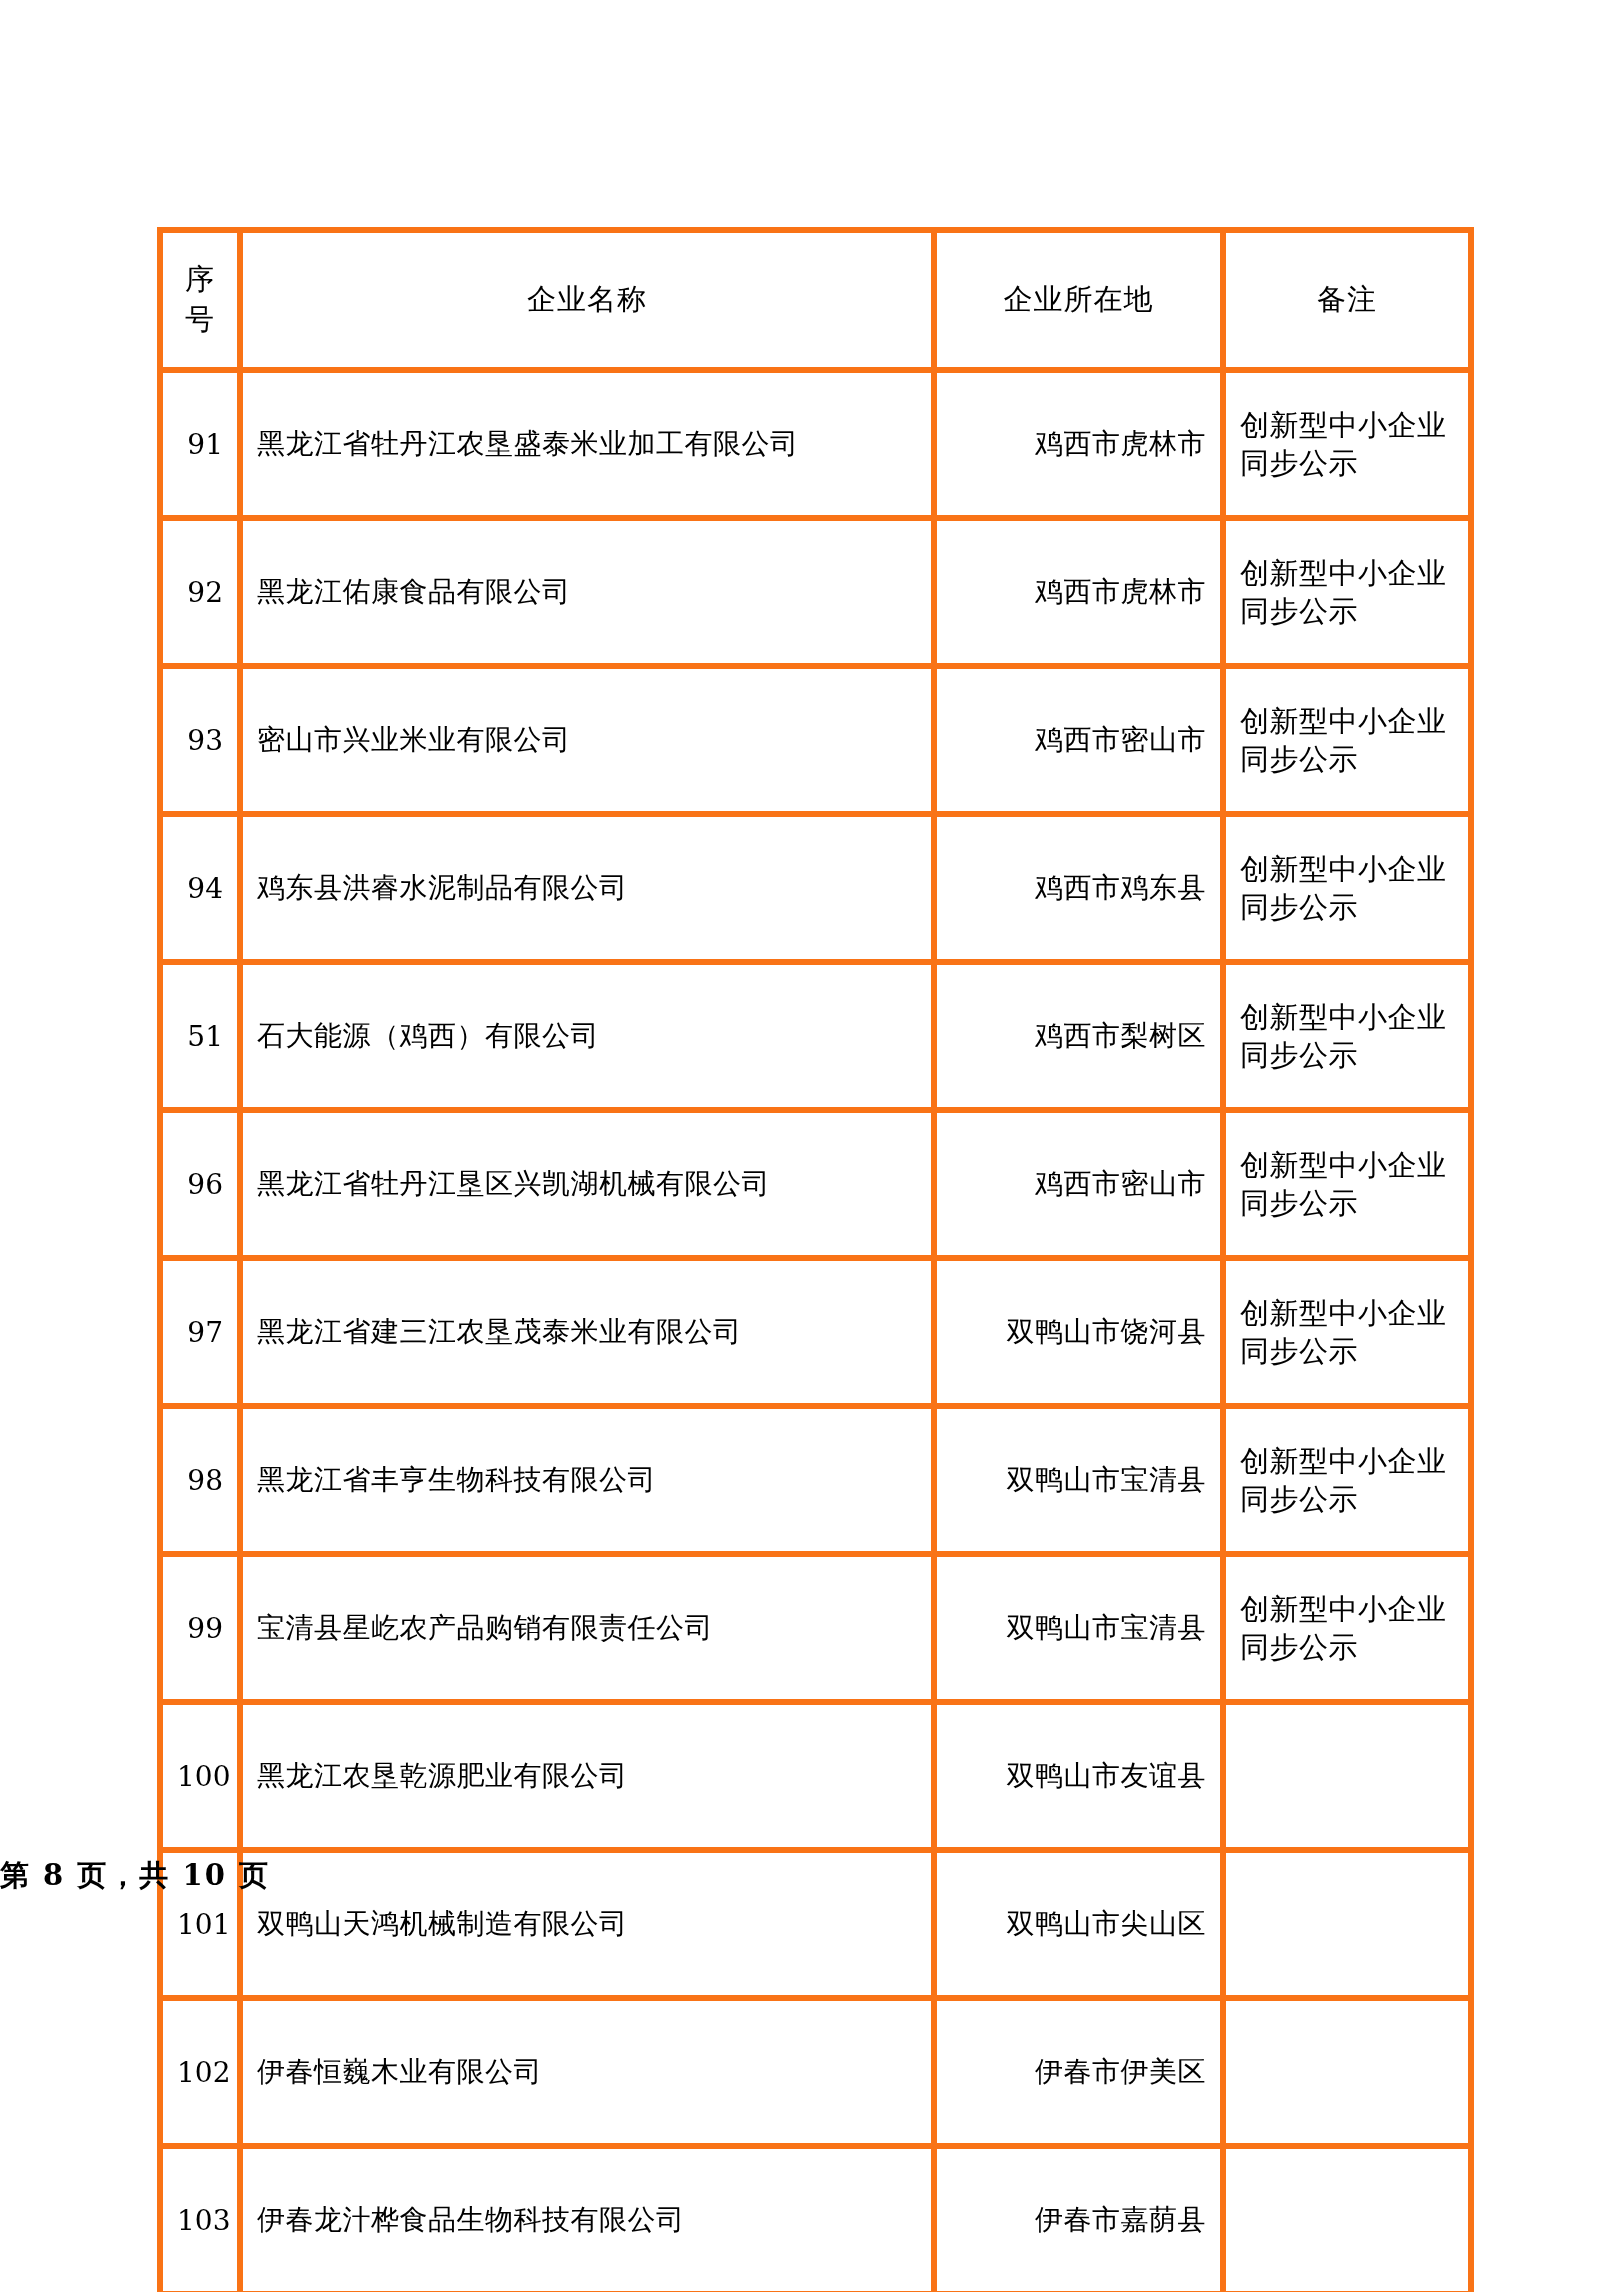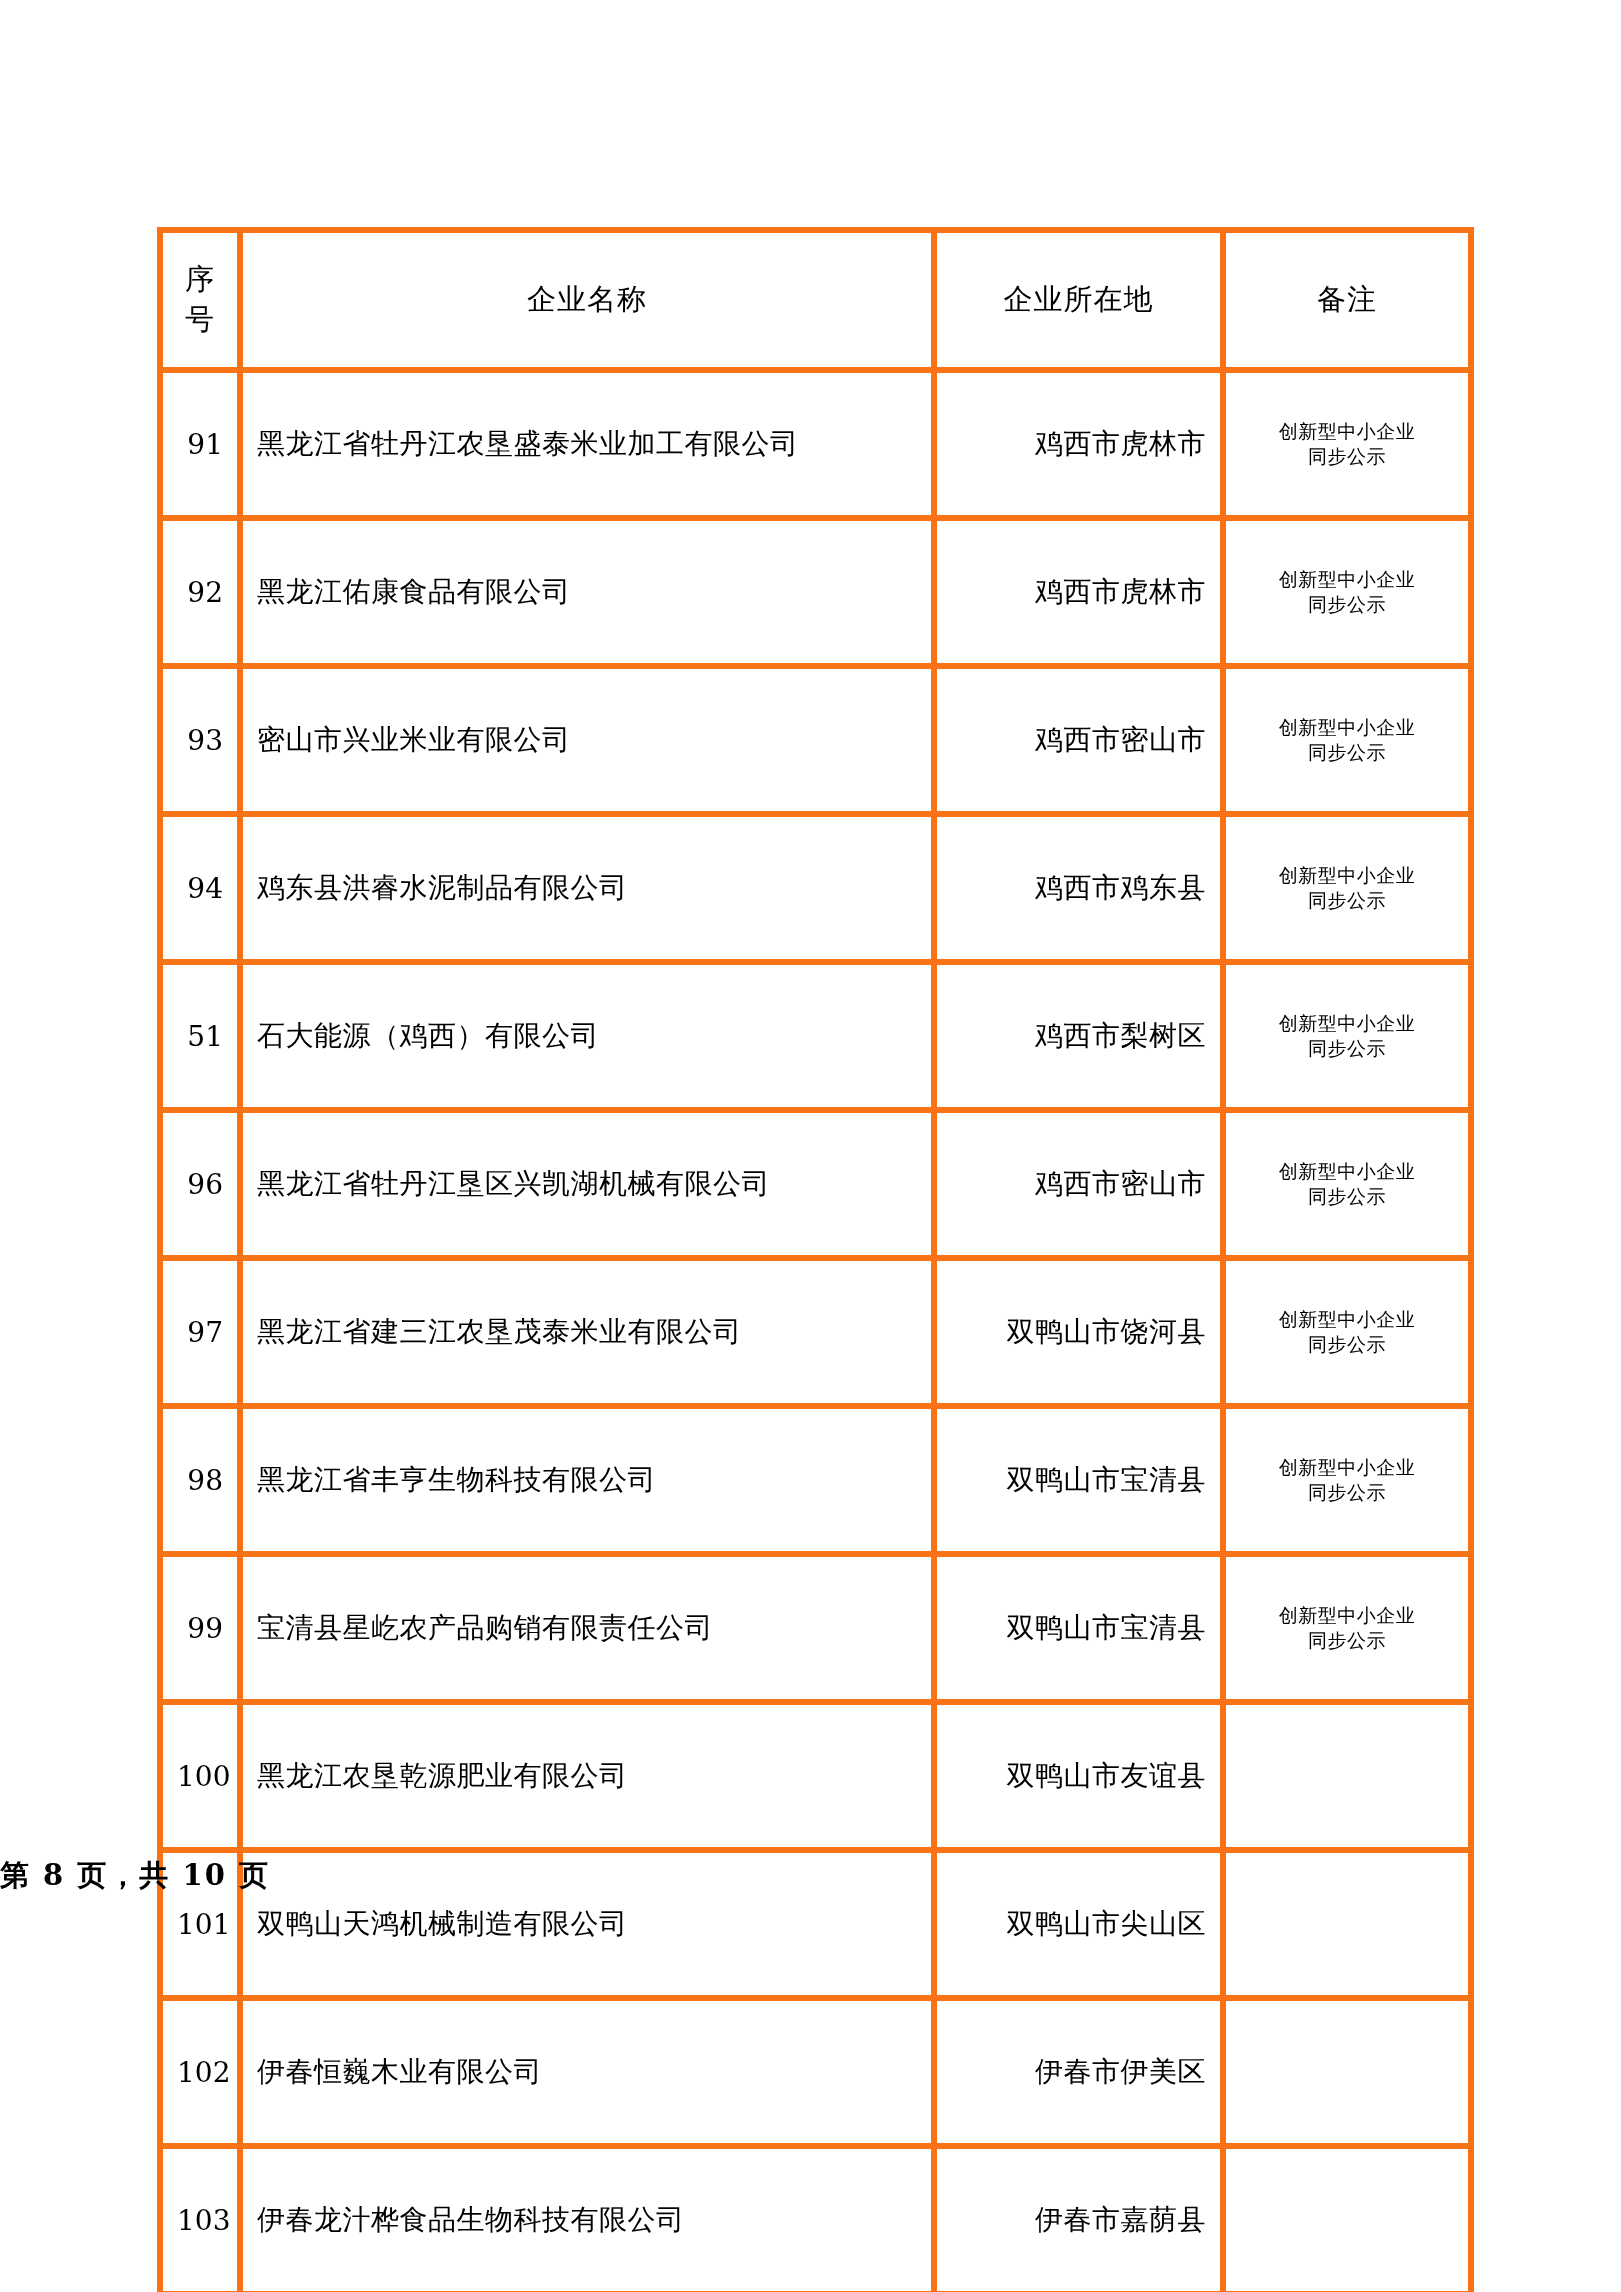--- a/index.html
+++ b/index.html
@@ -63,22 +63,22 @@
     padding-left: 13.7px;
     font-size: 28px;
     letter-spacing: 0.5px;
   }
   td.loc {
     text-align: right;
     font-size: 28px;
     letter-spacing: 0.5px;
   }
   td.note {
-    text-align: center;
-    font-size: 19px;
+    text-align: left;
+    font-size: 29px;
     line-height: 1.32;
     letter-spacing: 0.5px;
   }
   .note-line { display: block; }
   .footer {
     position: absolute;
     left: 0;
     top: 1856px;
     width: 1438px;
     text-align: left;

